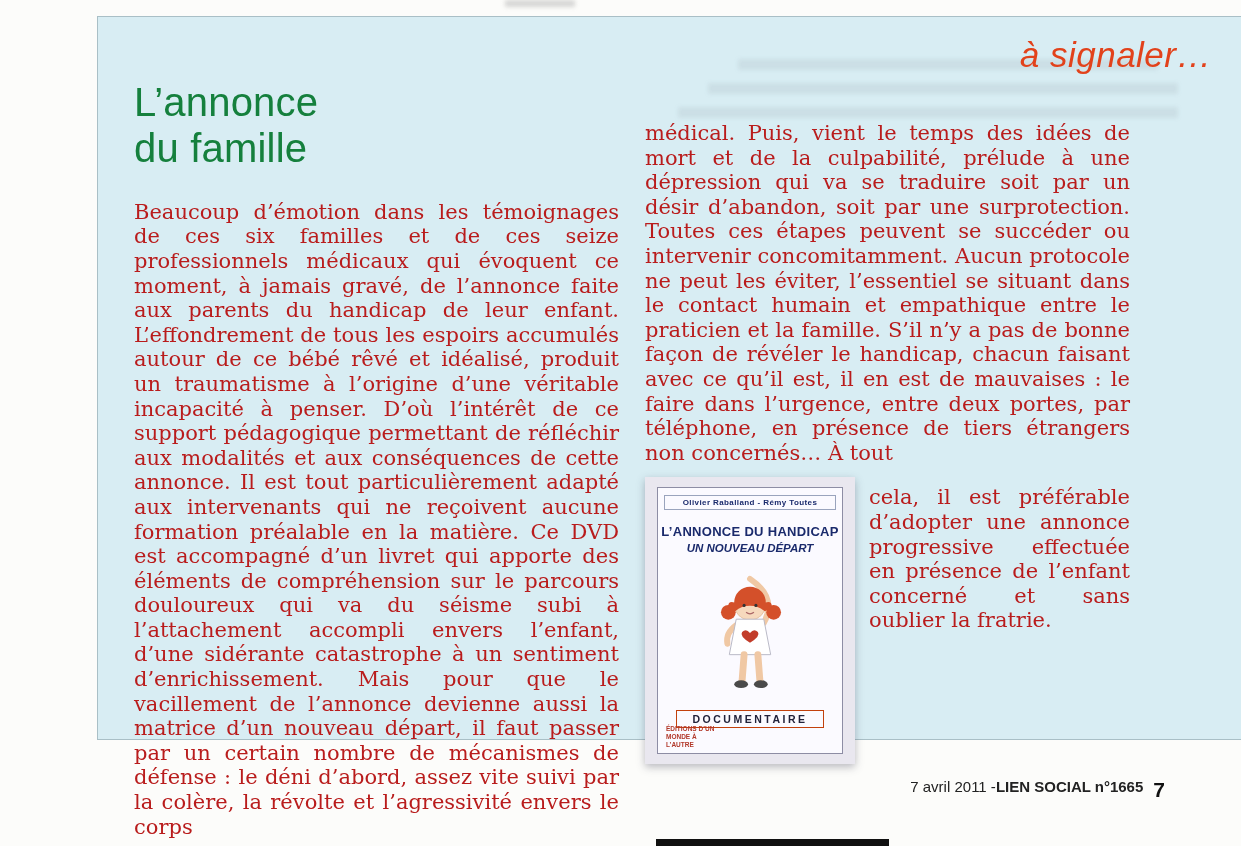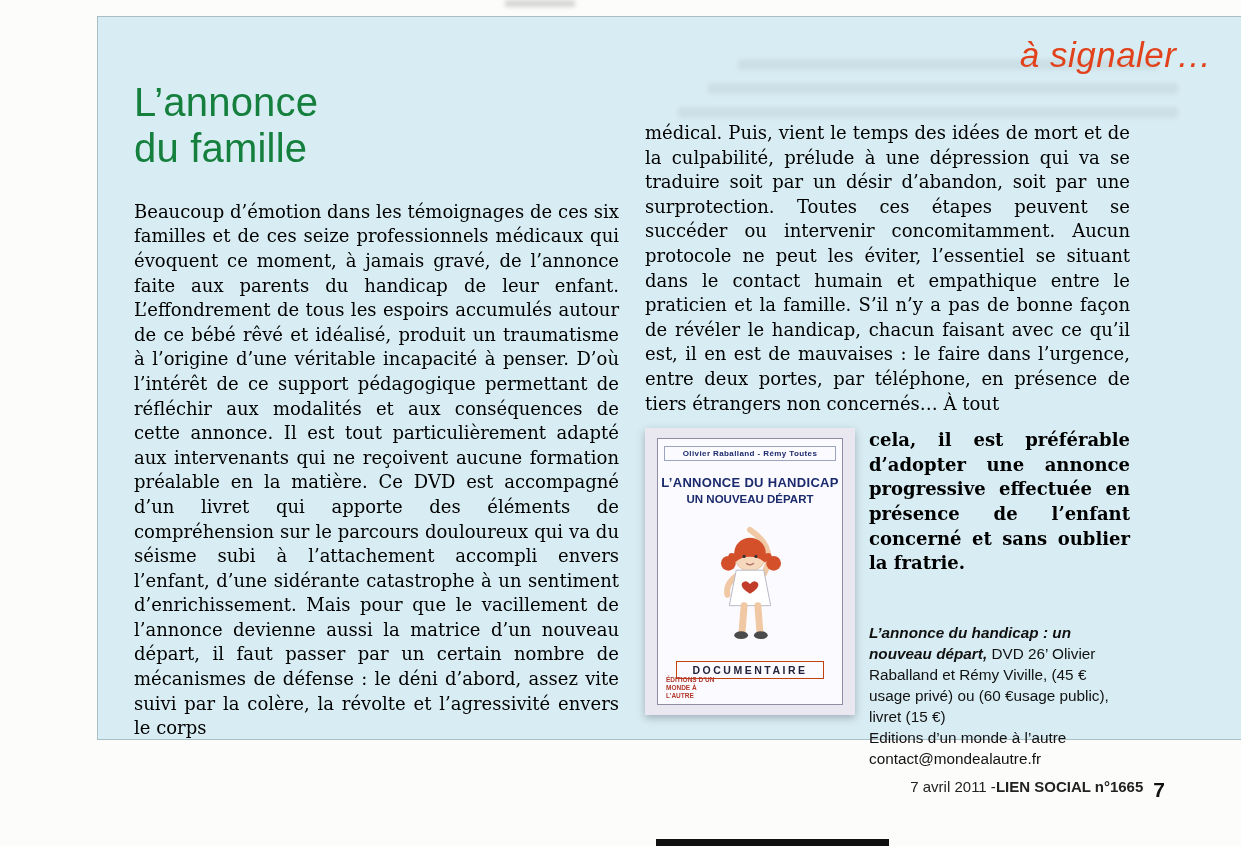--- a/index.html
+++ b/index.html
@@ -54,32 +54,32 @@
     font-family:"Liberation Sans", sans-serif;
     font-weight:400;
     font-size:40px;
     line-height:1.16;
     color:#15803d;
     margin-bottom:28px;
     letter-spacing:0.2px;
   }
 
   .body-text {
-    font-size:18px;
+    font-size:21px;
     line-height:24.6px;
     text-align:justify;
-    color:#000000;
+    color:#b91c1c;
     hyphens:auto;
     -webkit-hyphens:auto;
   }
 
   
   .media-row { display:flex; gap:14px; margin-top:12px; }
   .media-side { flex:1; min-width:0; }
-  .media-side .body-text { margin-top:0;font-weight:bold; }
+  .media-side .body-text { margin-top:8px; }
 
   .dvd-photo {
     width:210px; height:287px;
     background:#e9e7ef;
     flex:0 0 210px;
     display:flex; align-items:center; justify-content:center;
     box-shadow:0 3px 8px rgba(60,60,80,0.35);
   }
   .dvd-cover {
     width:186px; height:267px;
@@ -99,21 +99,21 @@
     white-space:nowrap; overflow:hidden;
   }
   .dvd-title {
     margin-top:14px;
     font-size:13px; font-weight:bold;
     color:#1a2a6c; letter-spacing:0.3px;
     text-align:center; white-space:nowrap;
   }
   .dvd-subtitle {
     margin-top:3px;
-    font-size:11.5px; font-weight:bold;
+    font-size:11.5px; font-style:italic; font-weight:bold;
     color:#1a2a6c; text-align:center;
   }
   .dvd-art { flex:1; display:flex; align-items:center; justify-content:center; width:100%; }
   .dvd-genre {
     border:1px solid #c2410c;
     padding:2px 16px;
     font-size:10.5px; letter-spacing:2.5px;
     color:#22223a; font-weight:bold;
     margin-bottom:20px;
   }
@@ -207,25 +207,20 @@
               </svg>
             </div>
             <div class="dvd-genre">DOCUMENTAIRE</div>
             <div class="dvd-logo">Éditions d’un monde à l’autre</div>
           </div>
         </div>
 
         <div class="media-side">
           <p class="body-text">cela, il est préférable d’adopter une annonce progressive effectuée en présence de l’enfant concerné et sans oublier la fratrie.</p>
 
-          <div class="caption">
-            <span class="caption-title">L’annonce du handicap : un nouveau départ,</span><span> DVD 26’ Olivier Raballand et Rémy Viville, (45 € usage privé) ou (60 €usage public), livret (15 €)</span>
-            <div>Editions d’un monde à l’autre</div>
-            <div>contact@mondealautre.fr</div>
-          </div>
         </div>
 
       </div>
     </div>
 
   </div>
 </div>
 
 <div class="footer">
   <span>7 avril 2011 - </span>

